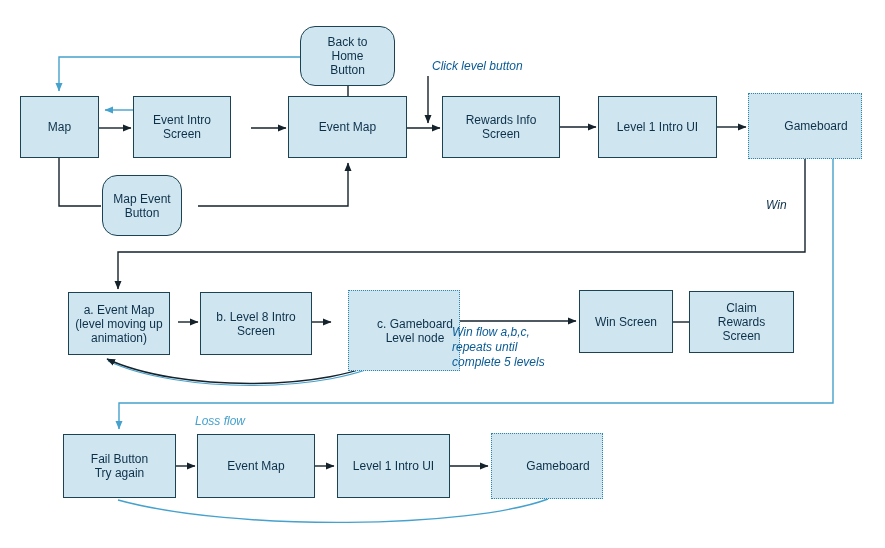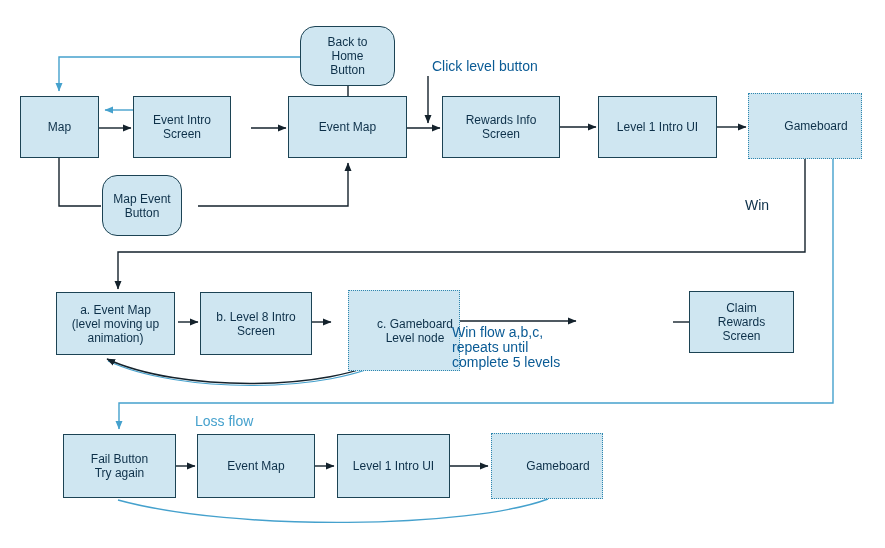--- a/index.html
+++ b/index.html
@@ -17,22 +17,22 @@
   .node{
     position:absolute;box-sizing:border-box;
     background:#cfe6f1;border:1.6px solid #1c4354;
     display:flex;align-items:center;justify-content:center;
     text-align:center;font-size:12px;line-height:14px;
     color:#0d3049;white-space:pre-line;
   }
   .node.rounded{border-radius:15px;}
   .node.dashed{border:1.4px dotted #2e86ae;padding-left:22px;}
   .note{
-    position:absolute;font-size:14px;line-height:15px;
-    color:#0a5b95;white-space:pre-line;
+    position:absolute;font-size:12px;line-height:15px;
+    color:#0a5b95;white-space:pre-line;font-style:italic;
   }
   .note.navy{color:#0d3049;}
   .note.light{color:#45a1cd;}
 </style>
 </head>
 <body>
 
 <div class="canvas">
 
   <svg class="edges" viewBox="0 0 885 548" xmlns="http://www.w3.org/2000/svg">
@@ -84,37 +84,38 @@
 Screen</div>
   <div class="node" style="left:598px;top:96px;width:119px;height:62px">Level 1 Intro UI</div>
   <div class="node dashed" style="left:748px;top:93px;width:114px;height:66px">Gameboard</div>
 
   <div class="node rounded" style="left:300px;top:26px;width:95px;height:60px">Back to
 Home
 Button</div>
   <div class="node rounded" style="left:102px;top:175px;width:80px;height:61px">Map Event
 Button</div>
 
-  <div class="node" style="left:56px;top:292px;width:119px;height:63px">a. Event Map
+  <div class="node" style="left:68px;top:292px;width:102px;height:63px">a. Event Map
 (level moving up
 animation)</div>
   <div class="node" style="left:200px;top:292px;width:112px;height:63px">b. Level 8 Intro
 Screen</div>
   <div class="node dashed" style="left:348px;top:290px;width:112px;height:81px">c. Gameboard
 Level node</div>
+  <div class="node" style="left:579px;top:290px;width:94px;height:63px">Win Screen</div>
   <div class="node" style="left:689px;top:291px;width:105px;height:62px">Claim
 Rewards
 Screen</div>
 
   <div class="node" style="left:63px;top:434px;width:113px;height:64px">Fail Button
 Try again</div>
   <div class="node" style="left:197px;top:434px;width:118px;height:64px">Event Map</div>
   <div class="node" style="left:337px;top:434px;width:113px;height:64px">Level 1 Intro UI</div>
   <div class="node dashed" style="left:491px;top:433px;width:112px;height:66px">Gameboard</div>
 
   <div class="note" style="left:432px;top:59px">Click level button</div>
-  <div class="note navy" style="left:745px;top:198px">Win</div>
+  <div class="note navy" style="left:766px;top:198px">Win</div>
   <div class="note" style="left:452px;top:325px">Win flow a,b,c,
 repeats until
 complete 5 levels</div>
   <div class="note light" style="left:195px;top:414px">Loss flow</div>
 
 </div>
 
 </body></html>

